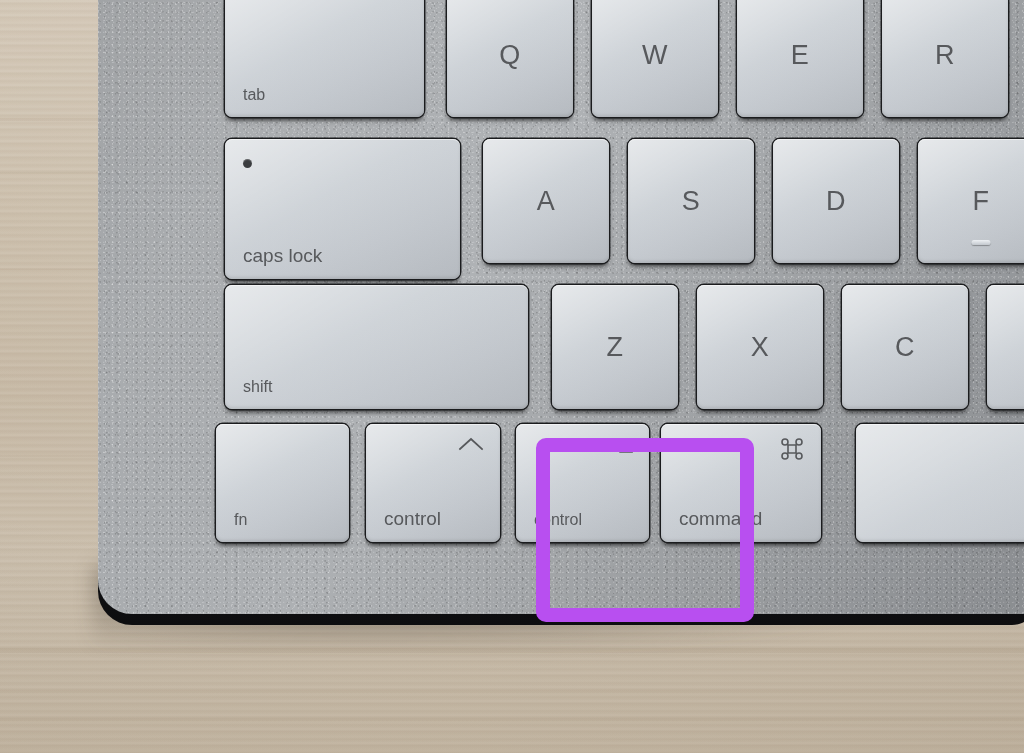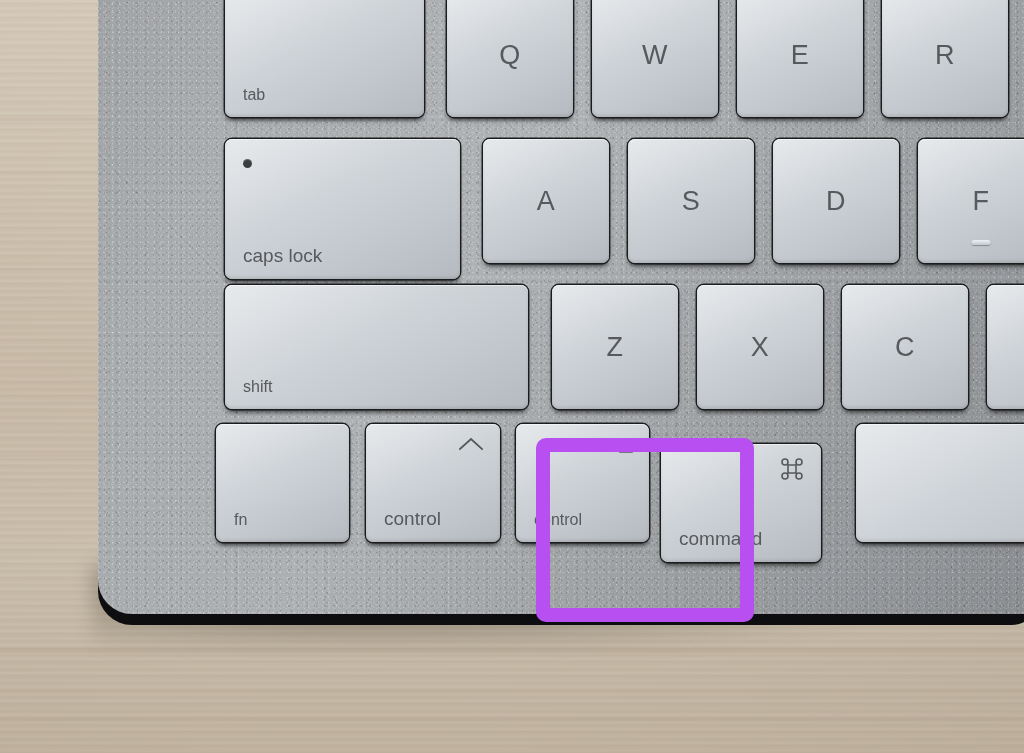--- a/index.html
+++ b/index.html
@@ -267,21 +267,21 @@
       <div class="key" style="left: 516px; top: 424px; width: 133px; height: 118px;">
         <div class="sheen"></div>
         <div class="legend tr">
           <svg class="glyph-svg" width="30" height="20" viewBox="0 0 30 20" fill="none" stroke="#57595c" stroke-width="1.7" stroke-linecap="square">
       <path d="M1 4h8l8 12h12"></path>
             <path d="M18 4h11"></path>
     </svg>
         </div>
         <div class="legend bl">control</div>
       </div>
-      <div class="key" style="left: 661px; top: 424px; width: 160px; height: 118px; margin-top: 20px;">
+      <div class="key" style="left: 661px; top: 424px; width: 160px; height: 118px;">
         <div class="sheen"></div>
         <div class="legend tr">
           <svg class="glyph-svg" width="26" height="26" viewBox="0 0 26 26" fill="none" stroke="#57595c" stroke-width="1.6">
       <path d="M9 9h8v8H9z"></path>
       <circle cx="6" cy="6" r="3"></circle>
             <circle cx="20" cy="6" r="3"></circle>
       <circle cx="6" cy="20" r="3"></circle>
             <circle cx="20" cy="20" r="3"></circle>
       <path d="M9 9 L8 8 M17 9 L18 8 M9 17 L8 18 M17 17 L18 18"></path>
     </svg>

